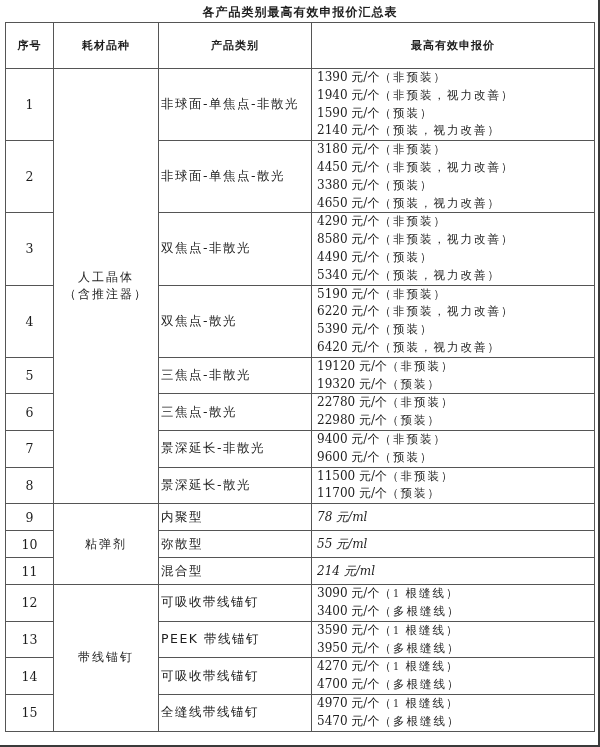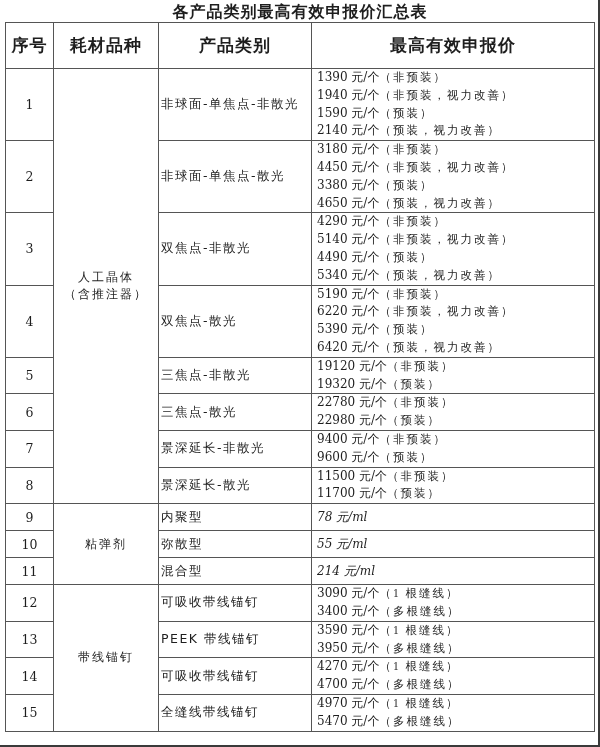--- a/index.html
+++ b/index.html
@@ -7,33 +7,33 @@
     width: 600px; height: 747px; position: relative; overflow: hidden;
     font-family: "DejaVu Serif", "Liberation Serif", serif;
     color: #1e1e1e;
   }
   .frame {
     position: absolute; left: 0; top: 0; width: 598px; height: 745px;
     border-right: 2px solid #3a3a3a; border-bottom: 2px solid #3a3a3a;
   }
   .title {
     position: absolute; left: 0; top: 2px; width: 600px; text-align: center;
-    font-size: 16px; font-weight: bold; letter-spacing: 1px; line-height: 20px;
+    font-size: 12px; font-weight: bold; letter-spacing: 1px; line-height: 20px;
     font-family: "DejaVu Sans", "Liberation Sans", sans-serif;
   }
   table {
     position: absolute; left: 5px; top: 22px; width: 589px;
     border-collapse: collapse; table-layout: fixed;
   }
   td, th {
     border: 1px solid #555; padding: 0; vertical-align: middle;
     font-size: 12.5px;
   }
   th {
-    height: 45px; font-weight: bold; font-size: 17px;
+    height: 45px; font-weight: bold; font-size: 11px;
     font-family: "DejaVu Sans", "Liberation Sans", sans-serif;
     letter-spacing: 1px;
   }
   .c-no { text-align: center; }
   .c-mat { text-align: center; letter-spacing: 2px; line-height: 17px;
            font-family: "DejaVu Sans", "Liberation Sans", sans-serif; font-size: 12px; }
   .c-cat { text-align: left; padding-left: 2px; letter-spacing: 1.5px;
            font-family: "DejaVu Sans", "Liberation Sans", sans-serif; font-size: 12.5px; }
   .c-price { padding-left: 5px; }
   .price-line {
@@ -88,21 +88,21 @@
           <span class="price-line"><span>4450 元/个</span><span class="note">（非预装，视力改善）</span></span>
           <span class="price-line"><span>3380 元/个</span><span class="note">（预装）</span></span>
           <span class="price-line"><span>4650 元/个</span><span class="note">（预装，视力改善）</span></span>
         </td>
       </tr>
       <tr style="height: 72px;">
         <td class="c-no">3</td>
         <td class="c-cat">双焦点-非散光</td>
         <td class="c-price">
           <span class="price-line"><span>4290 元/个</span><span class="note">（非预装）</span></span>
-          <span class="price-line"><span>5140 元/个</span><span class="note">（非预装，视力改善）</span></span>
+          <span class="price-line"><span>8580 元/个</span><span class="note">（非预装，视力改善）</span></span>
           <span class="price-line"><span>4490 元/个</span><span class="note">（预装）</span></span>
           <span class="price-line"><span>5340 元/个</span><span class="note">（预装，视力改善）</span></span>
         </td>
       </tr>
       <tr style="height: 71px;">
         <td class="c-no">4</td>
         <td class="c-cat">双焦点-散光</td>
         <td class="c-price">
           <span class="price-line"><span>5190 元/个</span><span class="note">（非预装）</span></span>
           <span class="price-line"><span>6220 元/个</span><span class="note">（非预装，视力改善）</span></span>

